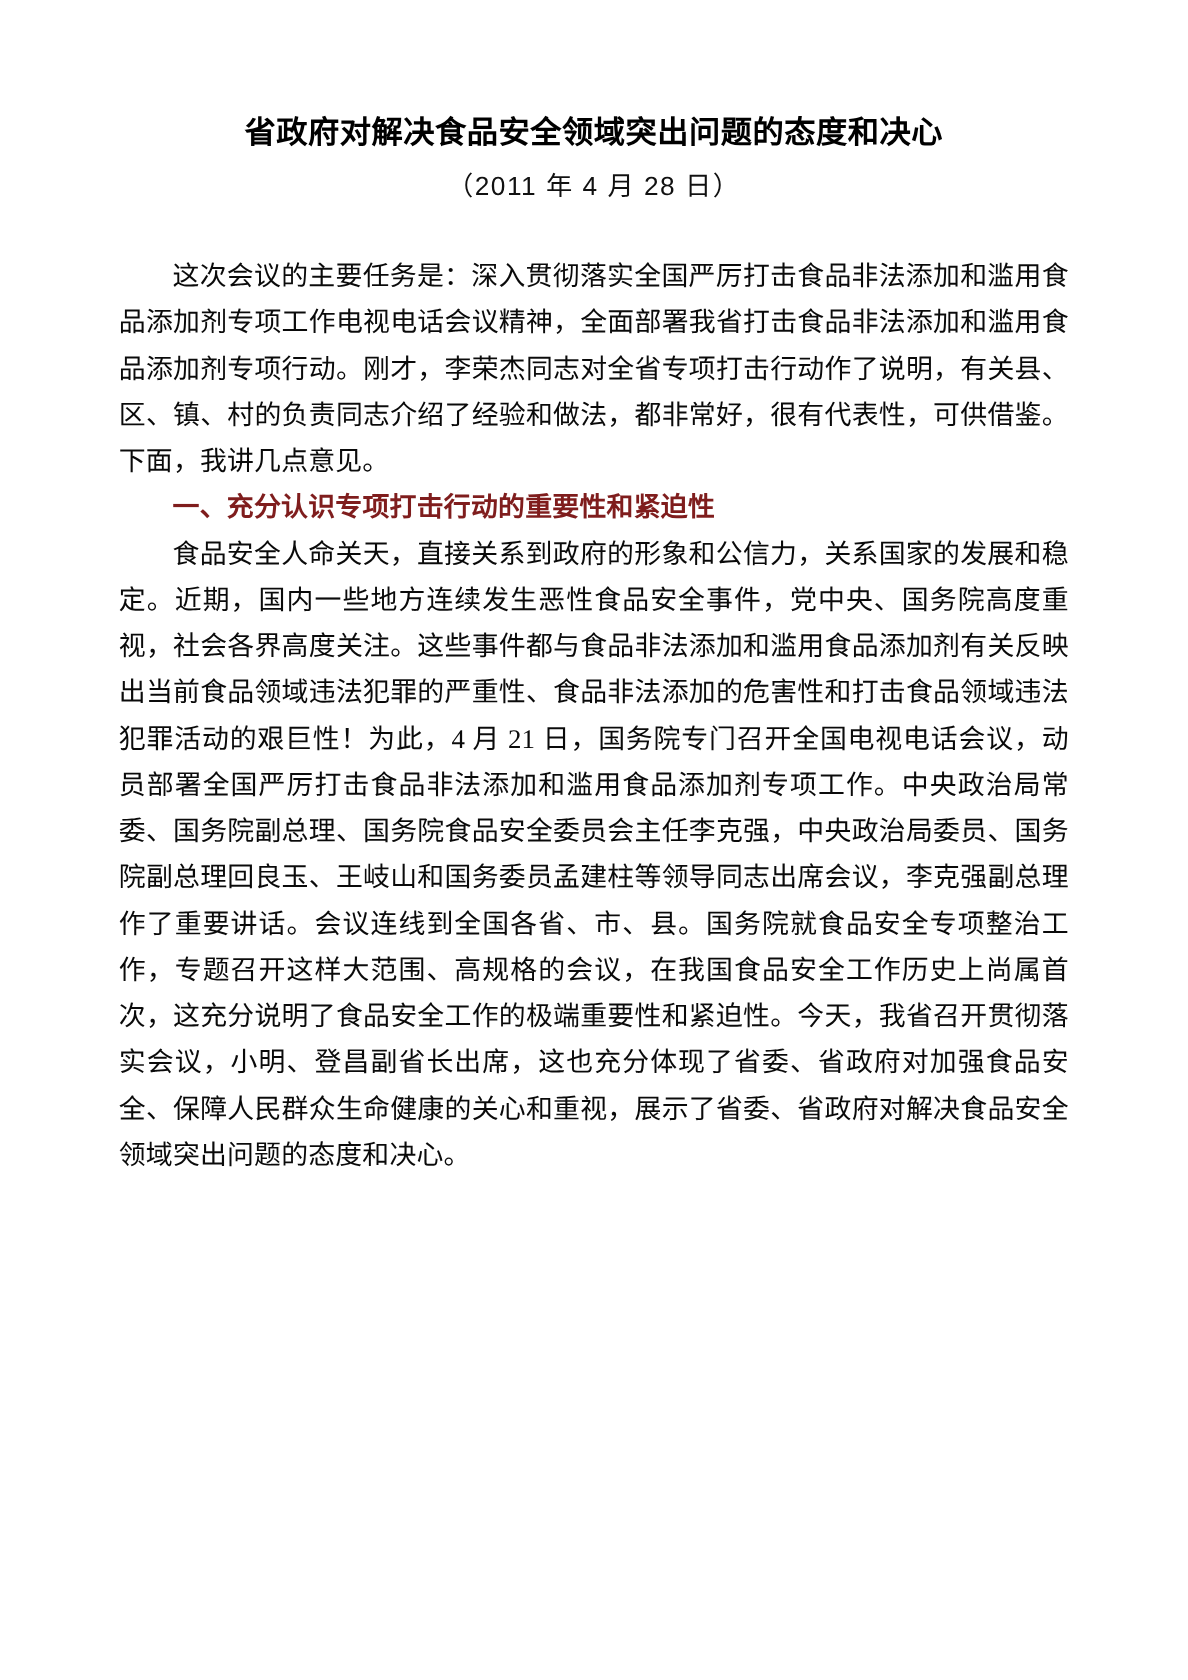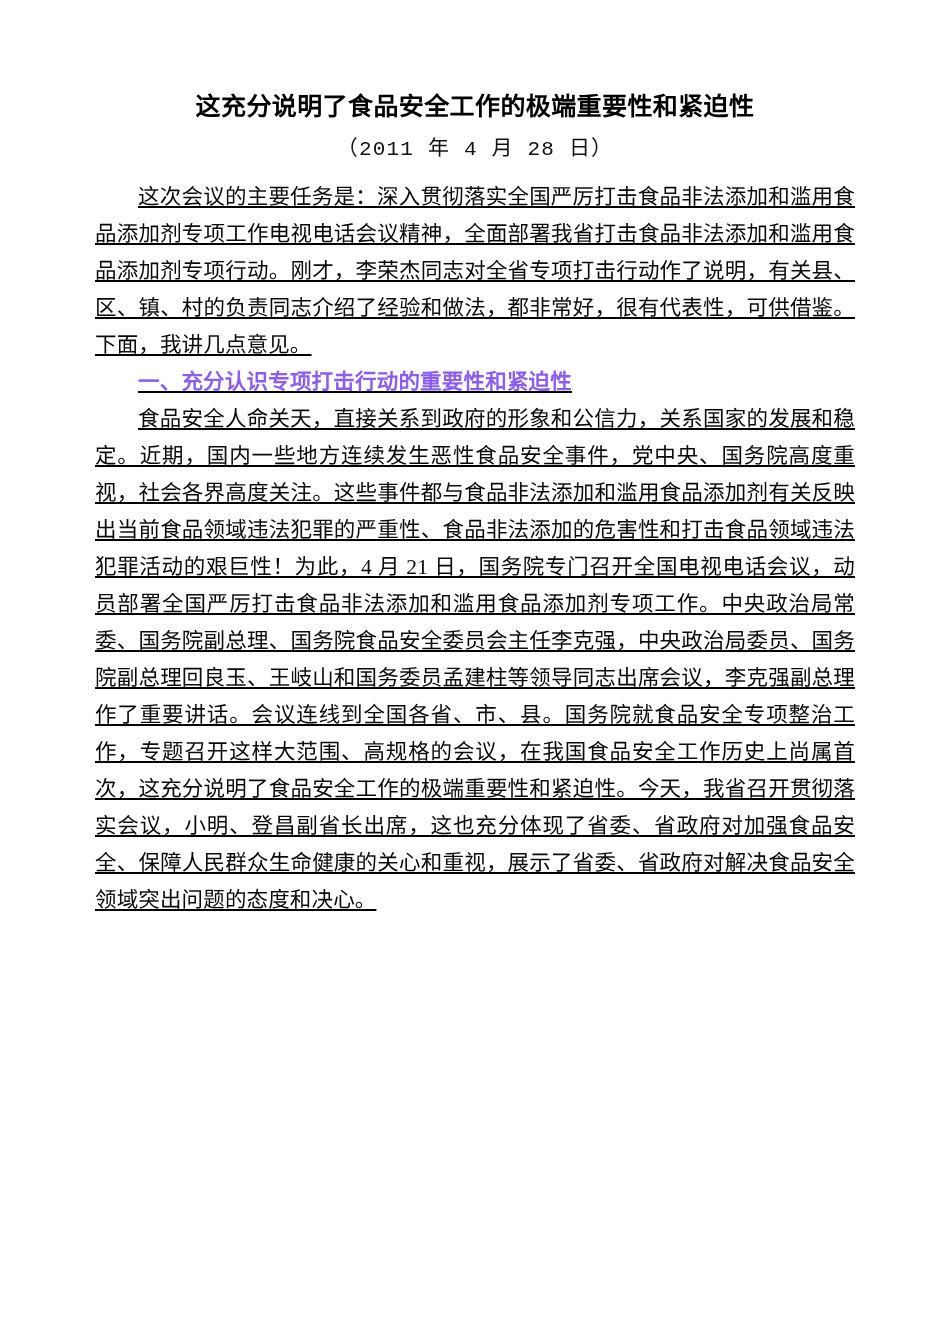--- a/index.html
+++ b/index.html
@@ -44,52 +44,51 @@
     font-family: "Liberation Serif", "DejaVu Serif", serif;
     font-weight: bold;
     font-size: 25px;
     line-height: 38px;
     letter-spacing: 0.4px;
     color: #000;
     white-space: nowrap;
   }
   .doc-date {
     margin-top: 9px;
-    font-family: Liberation Mono, monospace;
+    font-family: Liberation Sans, sans-serif;
     font-size: 21px;
     line-height: 30px;
     letter-spacing: 1.2px;
     color: #111;
   }
 
   
   .body-area {
-    margin-top: 14px;
-    text-decoration: underline;
+    margin-top: 38px;
   }
   p.para {
     margin: 0;
     font-family: "Liberation Serif", "DejaVu Serif", serif;
     font-size: 21.5px;
     line-height: 37px;
     text-align: justify;
     text-justify: inter-ideograph;
     text-indent: 2em;
     letter-spacing: 0.15px;
     color: #0a0a0a;
   }
   h2.section-heading {
     margin: 0;
     font-family: "Liberation Sans", "DejaVu Sans", sans-serif;
     font-weight: bold;
     font-size: 21.5px;
     line-height: 37px;
     text-indent: 2em;
     letter-spacing: 0.2px;
-    color: #8b5cf6;
+    color: #7f1d1d;
   }
 
   
   .watermark-note {
     font-family: "Liberation Serif", "DejaVu Serif", serif;
     font-size: 15px;
     color: #9a9a9a;
     letter-spacing: 0.3px;
     text-indent: 0;
     padding-left: 6px;
@@ -99,21 +98,21 @@
     position: relative;
   }
 </style>
 </head>
 <body>
 
 <div class="page">
   <div class="content">
 
     <div class="title-block">
-      <div class="doc-title-line">这充分说明了食品安全工作的极端重要性和紧迫性</div>
+      <div class="doc-title-line">省政府对解决食品安全领域突出问题的态度和决心</div>
       <div class="doc-date">（2011 年 4 月 28 日）</div>
     </div>
 
     <div class="body-area">
 
       <p class="para">这次会议的主要任务是：深入贯彻落实全国严厉打击食品非法添加和滥用食品添加剂专项工作电视电话会议精神，全面部署我省打击食品非法添加和滥用食品添加剂专项行动。刚才，李荣杰同志对全省专项打击行动作了说明，有关县、区、镇、村的负责同志介绍了经验和做法，都非常好，很有代表性，可供借鉴。下面，我讲几点意见。</p>
 
       <h2 class="section-heading">一、充分认识专项打击行动的重要性和紧迫性</h2>
 
       <p class="para">食品安全人命关天，直接关系到政府的形象和公信力，关系国家的发展和稳定。近期，国内一些地方连续发生恶性食品安全事件，党中央、国务院高度重视，社会各界高度关注。这些事件都与食品非法添加和滥用食品添加剂有关反映出当前食品领域违法犯罪的严重性、食品非法添加的危害性和打击食品领域违法犯罪活动的艰巨性！为此，4 月 21 日，国务院专门召开全国电视电话会议，动员部署全国严厉打击食品非法添加和滥用食品添加剂专项工作。中央政治局常委、国务院副总理、国务院食品安全委员会主任李克强，中央政治局委员、国务院副总理回良玉、王岐山和国务委员孟建柱等领导同志出席会议，李克强副总理作了重要讲话。会议连线到全国各省、市、县。国务院就食品安全专项整治工作，专题召开这样大范围、高规格的会议，在我国食品安全工作历史上尚属首次，这充分说明了食品安全工作的极端重要性和紧迫性。今天，我省召开贯彻落实会议，小明、登昌副省长出席，这也充分体现了省委、省政府对加强食品安全、保障人民群众生命健康的关心和重视，展示了省委、省政府对解决食品安全领域突出问题的态度和决心。</p>

